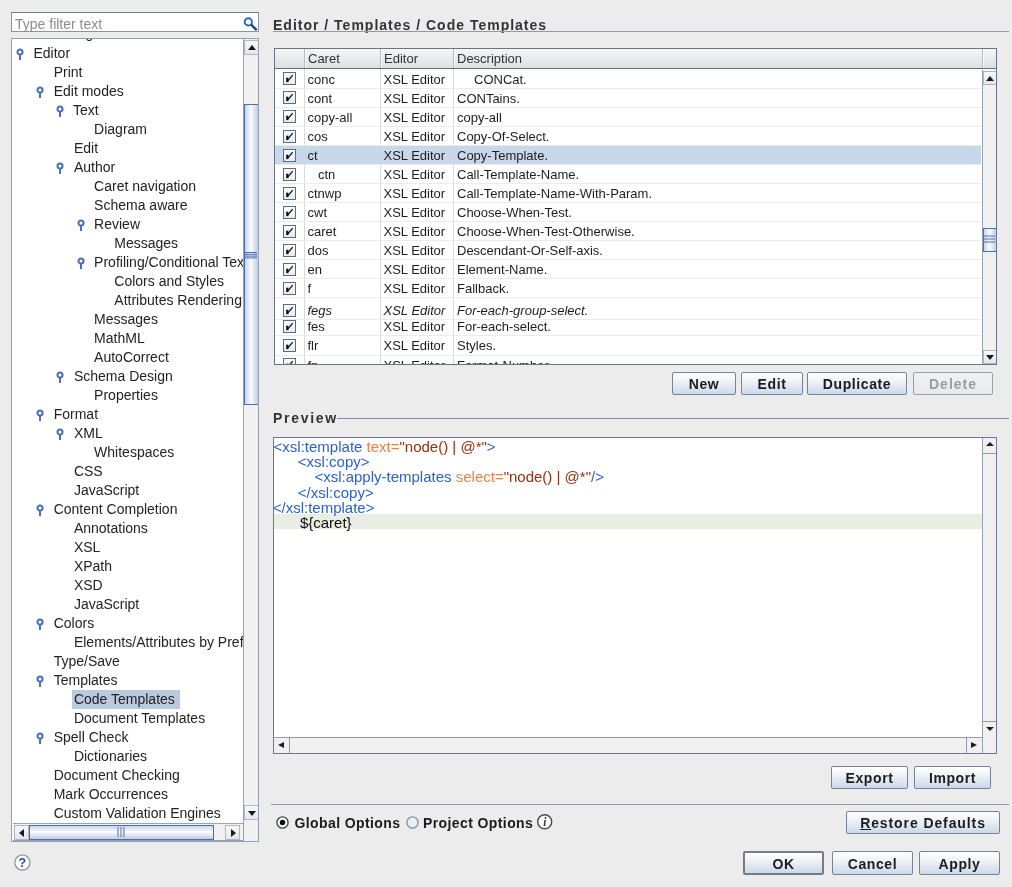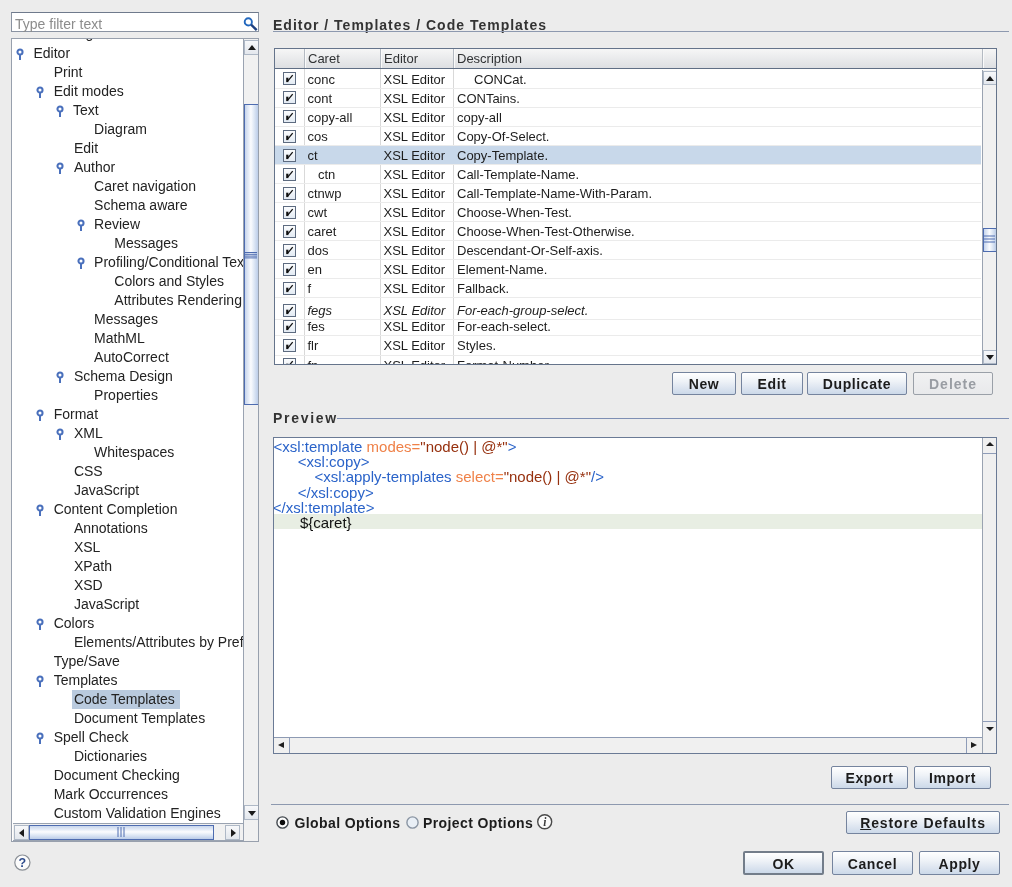--- a/index.html
+++ b/index.html
@@ -370,21 +370,21 @@
     </svg>
 </div>
 <div class="btn abs" style="left:672px;top:371.5px;width:64px;height:23px;padding-top:3px">New</div>
 <div class="btn abs" style="left:741px;top:371.5px;width:62px;height:23px;padding-top:3px">Edit</div>
 <div class="btn abs" style="left:807px;top:371.5px;width:100px;height:23px;padding-top:3px">Duplicate</div>
 <div class="btn dis abs" style="left:913px;top:371.5px;width:80px;height:23px;padding-top:3px">Delete</div>
 <div class="abs" id="prevlabel">Preview</div>
 <div class="rule" style="left:337px;top:418px;width:672px;background:#7e8fb4"></div>
 <div class="abs" id="preview">
 <div style="position:absolute;left:0;top:76.5px;width:708.5px;height:15.2px;background:#e8eee3"></div>
-<div class="cl" style="left:0.1px;top:1.5px"><span class="ct">&lt;xsl:template</span> <span class="ca">modes=</span><span class="cv">"node() | @*"</span><span class="ct">&gt;</span></div>
+<div class="cl" style="left:0.1px;top:1.5px"><span class="ct">&lt;xsl:template</span> <span class="ca">text=</span><span class="cv">"node() | @*"</span><span class="ct">&gt;</span></div>
 <div class="cl" style="left:24.3px;top:16.7px"><span class="ct">&lt;xsl:copy&gt;</span></div>
 <div class="cl" style="left:40.9px;top:31.9px"><span class="ct">&lt;xsl:apply-templates</span> <span class="ca">select=</span><span class="cv">"node() | @*"</span><span class="ct">/&gt;</span></div>
 <div class="cl" style="left:24.3px;top:47.1px"><span class="ct">&lt;/xsl:copy&gt;</span></div>
 <div class="cl" style="left:-0.8px;top:62.3px"><span class="ct">&lt;/xsl:template&gt;</span></div>
 <div class="cl" style="left:26.4px;top:77.5px"><span style="color:#111">${caret}</span></div>
 <div style="position:absolute;left:708.5px;top:0;width:14.5px;height:316px;background:#f0f0f0;border-left:1px solid #9aa3b1"></div>
 <div style="position:absolute;left:709.5px;top:15.5px;width:14px;height:1px;background:#8e9cb8"></div>
 <div class="tri" style="left:712.3px;top:4.8px;border-left:4.6px solid transparent;border-right:4.6px solid transparent;border-bottom:4.8px solid #1e1e1e"></div>
 <div style="position:absolute;left:709.5px;top:283px;width:14px;height:1px;background:#8e9cb8"></div>
 <div class="tri" style="left:712.3px;top:289.5px;border-left:4.6px solid transparent;border-right:4.6px solid transparent;border-top:4.8px solid #1e1e1e"></div>

